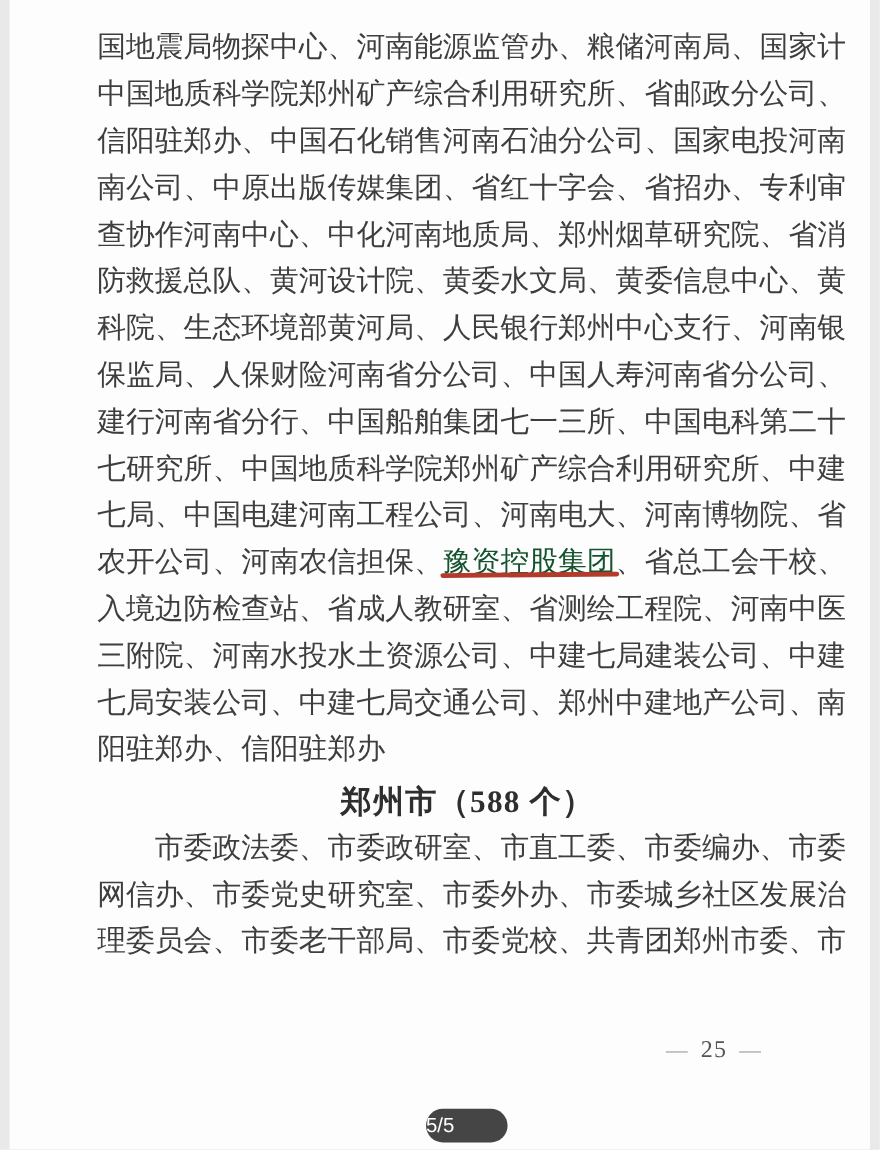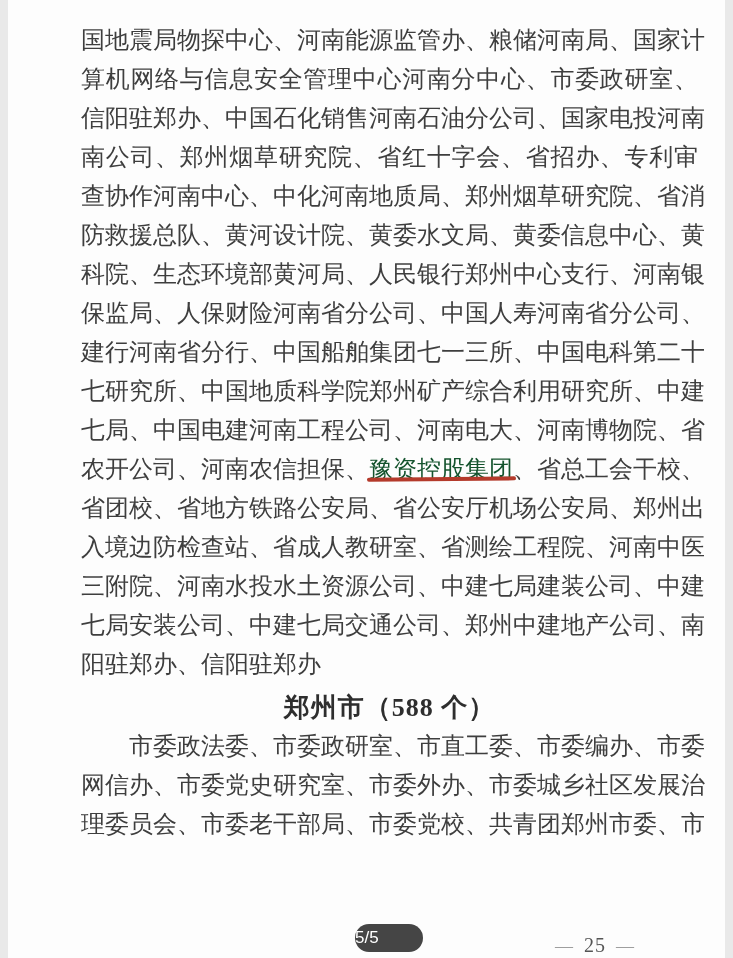--- a/index.html
+++ b/index.html
@@ -45,21 +45,21 @@
     margin-top:4px;
     height:39px; line-height:39px;
     font-size:26px;
     font-weight:bold;
     text-align:center;
     color:#2e2e2e;
     letter-spacing:1px;
   }
   .page-num {
     position:absolute;
-    top:934px; right:80px;
+    top:864px; right:80px;
     font-size:20px;
     color:#555;
     letter-spacing:1px;
     white-space:nowrap;
   }
   .page-num .dash { color:#9a9a9a; padding:0 10px; font-size:18px; }
   .badge {
     position:absolute;
     left:347px; top:924px;
     width:68px; height:28px;
@@ -72,32 +72,31 @@
   }
 </style>
 </head>
 <body>
 
 <div class="page">
 
   <div class="content">
     <div>
         <div class="line"><span>国地震局物探中心、河南能源监管办、粮储河南局、国家计</span></div>
-        <div class="line"><span>算机网络与信息安全管理中心河南分中心、市委政研室、</span></div>
+        <div class="line"><span>中国地质科学院郑州矿产综合利用研究所、省邮政分公司、</span></div>
         <div class="line"><span>信阳驻郑办、中国石化销售河南石油分公司、国家电投河南</span></div>
-        <div class="line"><span>南公司、郑州烟草研究院、省红十字会、省招办、专利审</span></div>
+        <div class="line"><span>南公司、中原出版传媒集团、省红十字会、省招办、专利审</span></div>
         <div class="line"><span>查协作河南中心、中化河南地质局、郑州烟草研究院、省消</span></div>
         <div class="line"><span>防救援总队、黄河设计院、黄委水文局、黄委信息中心、黄</span></div>
         <div class="line"><span>科院、生态环境部黄河局、人民银行郑州中心支行、河南银</span></div>
         <div class="line"><span>保监局、人保财险河南省分公司、中国人寿河南省分公司、</span></div>
         <div class="line"><span>建行河南省分行、中国船舶集团七一三所、中国电科第二十</span></div>
         <div class="line"><span>七研究所、中国地质科学院郑州矿产综合利用研究所、中建</span></div>
         <div class="line"><span>七局、中国电建河南工程公司、河南电大、河南博物院、省</span></div>
         <div class="line"><span>农开公司、河南农信担保、</span><span class="hl">豫资控股集团</span><span>、省总工会干校、</span></div>
-        <div class="line"><span>省团校、省地方铁路公安局、省公安厅机场公安局、郑州出</span></div>
         <div class="line"><span>入境边防检查站、省成人教研室、省测绘工程院、河南中医</span></div>
         <div class="line"><span>三附院、河南水投水土资源公司、中建七局建装公司、中建</span></div>
         <div class="line"><span>七局安装公司、中建七局交通公司、郑州中建地产公司、南</span></div>
         <div class="line no-justify"><span>阳驻郑办、信阳驻郑办</span></div>
       </div>
     <div class="heading">郑州市（588 个）</div>
     <div>
         <div class="line indent"><span>市委政法委、市委政研室、市直工委、市委编办、市委</span></div>
         <div class="line"><span>网信办、市委党史研究室、市委外办、市委城乡社区发展治</span></div>
         <div class="line"><span>理委员会、市委老干部局、市委党校、共青团郑州市委、市</span></div>

